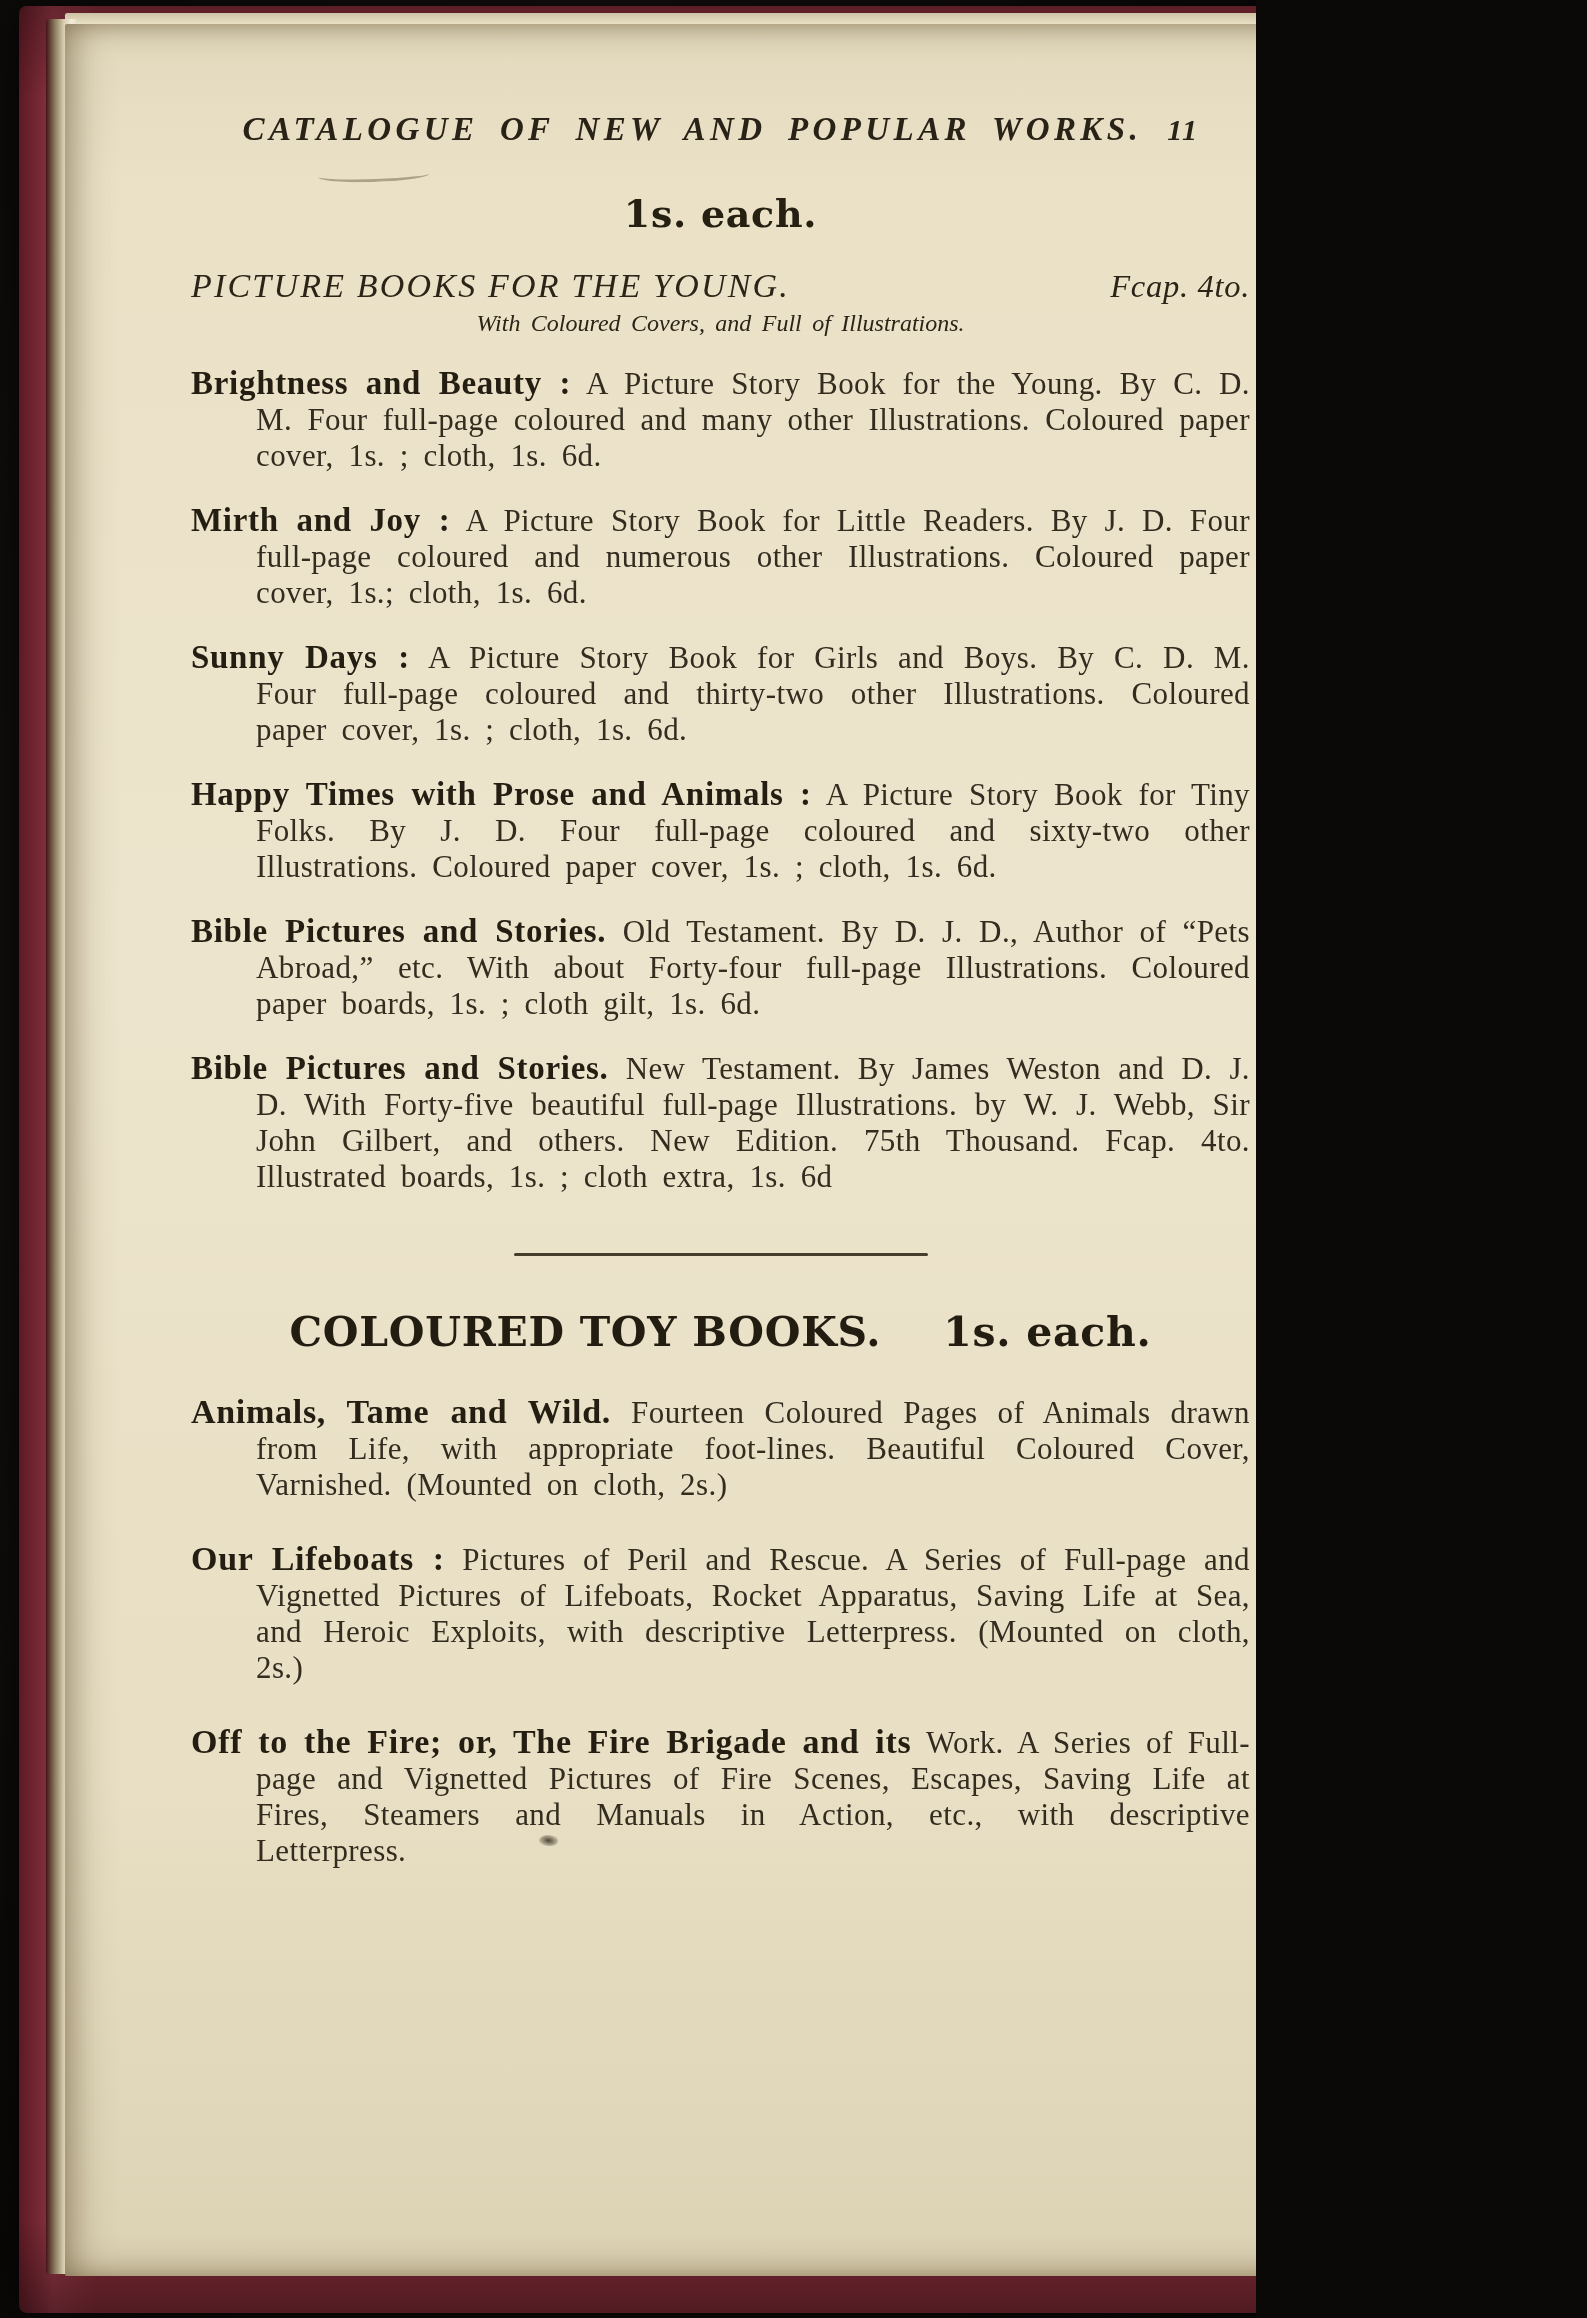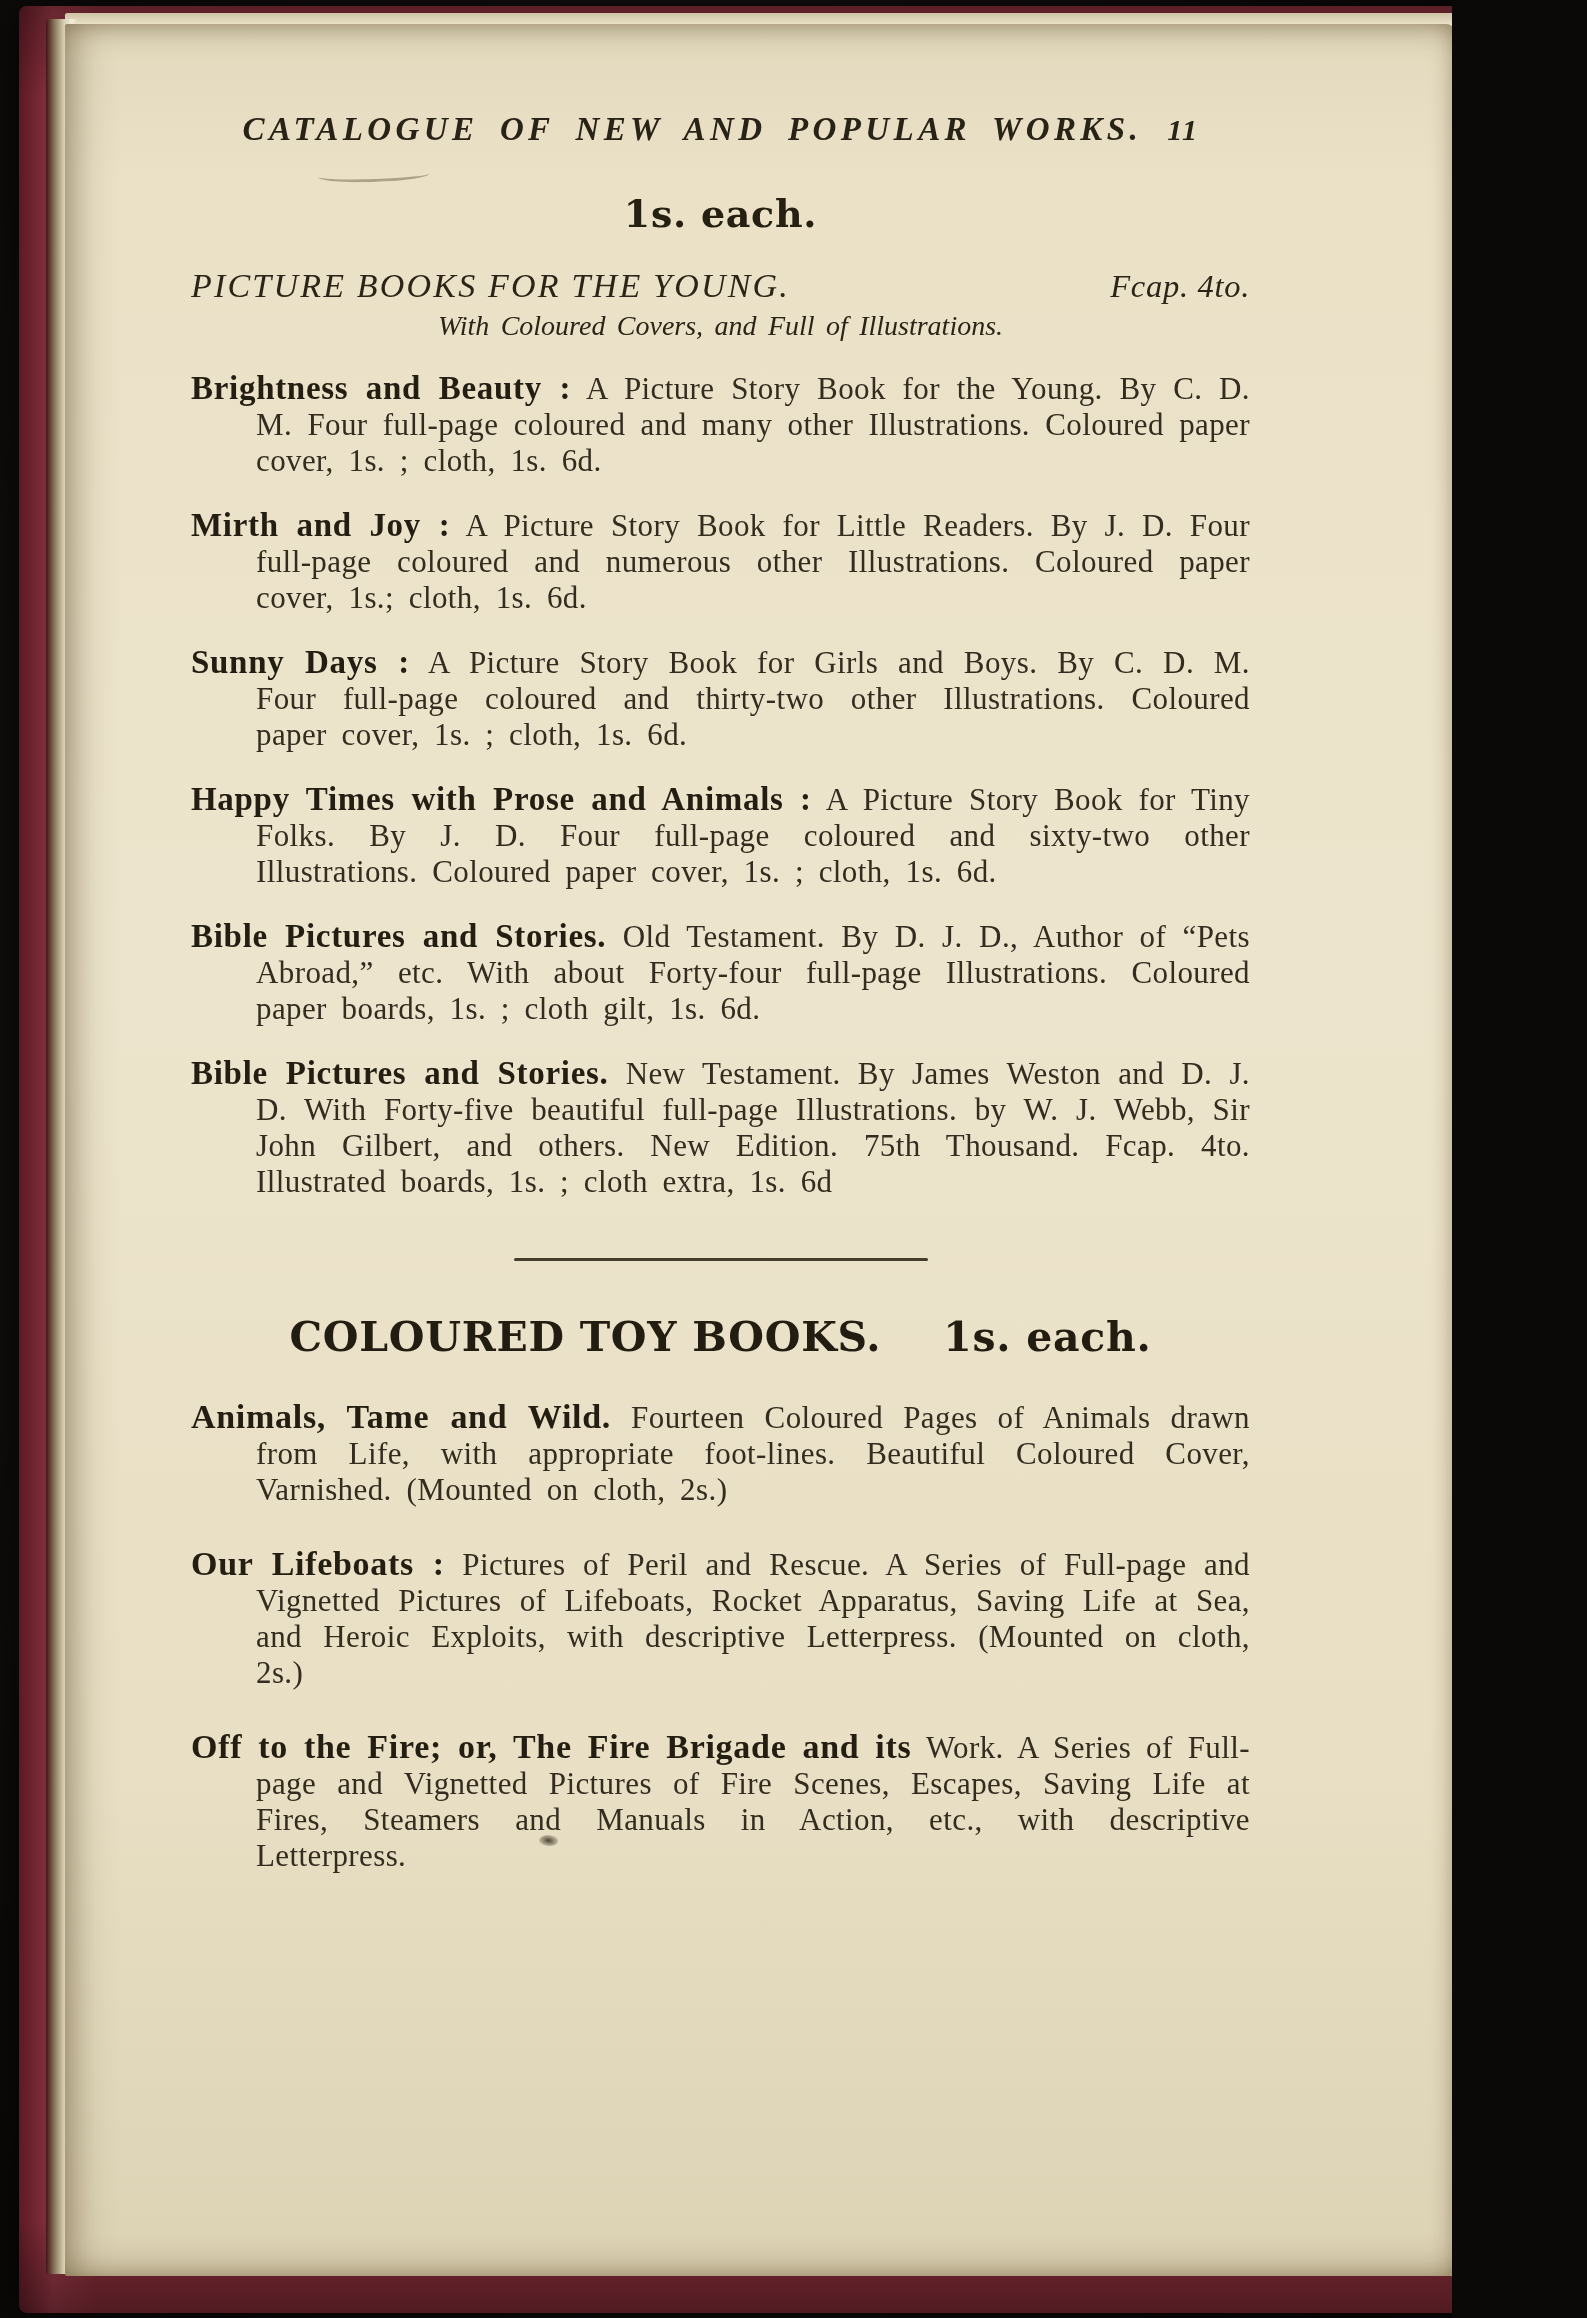--- a/index.html
+++ b/index.html
@@ -1,20 +1,20 @@
 <!DOCTYPE html>
 <html style="font-size:11.8px"><head>
 <meta charset="utf-8">
 <style>
   * { margin:0; padding:0; box-sizing:border-box; }
   html, body { background:#0b0908; }
 
   .scene {
     position:relative;
-    width:1452px; height:2319px;
+    width:1256px; height:2319px;
     overflow:hidden;
     background:
       radial-gradient(ellipse at 48% 42%, #201b17 0%, #161210 52%, #0a0807 100%);
     font-family:"Liberation Serif", serif;
   }
 
   
   .book {
     position:absolute; left:19px; top:5.9px; width:1554px; height:2307px;
     border-radius:7.4px;
@@ -86,21 +86,21 @@
   }
 
   .series-line {
     display:flex; justify-content:space-between; align-items:baseline;
     font-style:italic; font-size:34px; letter-spacing:2.2px;
     margin-top:31px; color:#2b2417;text-align:center;
   }
   .series-line .fmt { font-size:32.5px; letter-spacing:0.7px; }
 
   .series-subtitle {
-    text-align:center; font-style:italic; font-size:28px;
+    text-align:center; font-style:italic; font-size:24px;
     word-spacing:4.4px; margin-top:5.9px; color:#2b2417;
   }
 
   
   .entry {
     font-size:31px; line-height:36px;
     text-align:justify;
     word-spacing:6.6px; letter-spacing:0.4px;
     padding-left:65px; text-indent:-65px;
     margin-top:28px; color:#332c1f;

